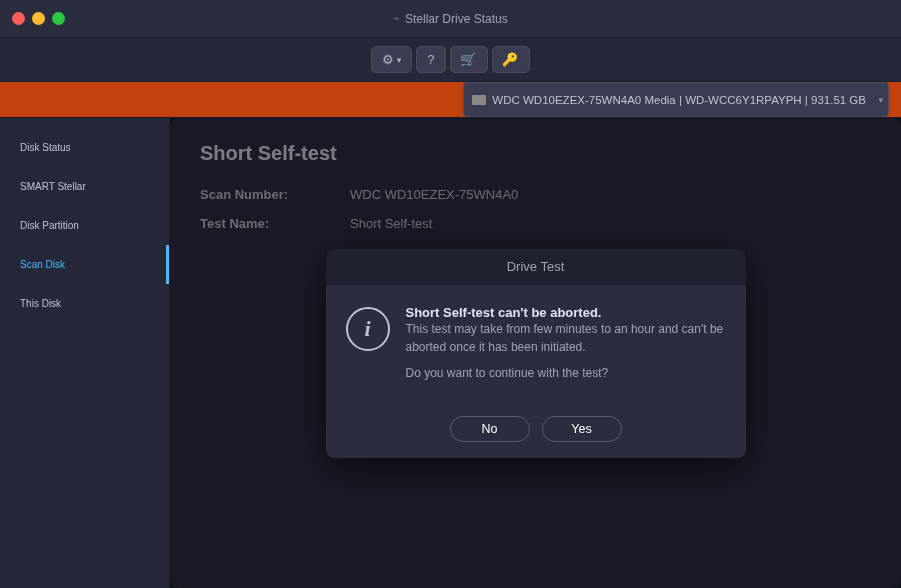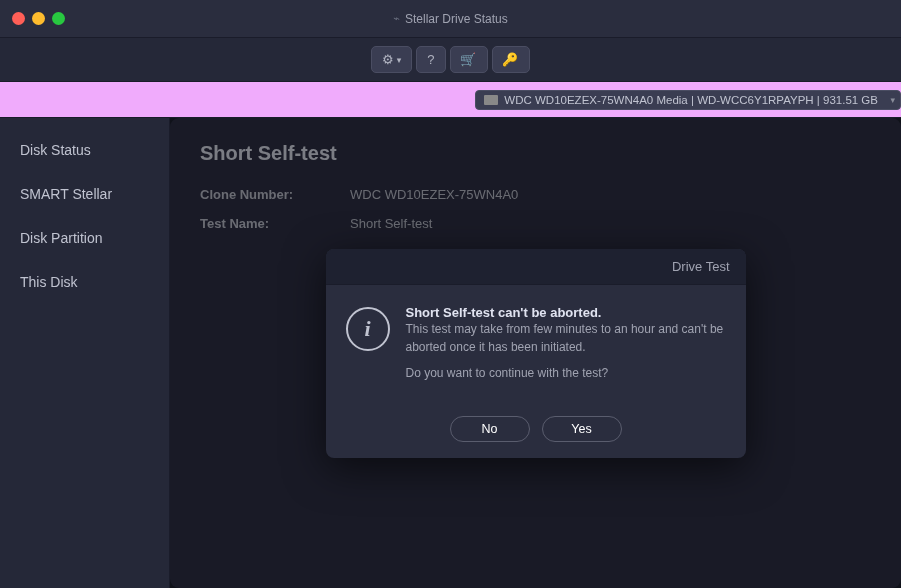--- a/index.html
+++ b/index.html
@@ -68,25 +68,25 @@
       display: flex;
       align-items: center;
       gap: 3px;
       padding: 5px 10px;
       font-size: 13px;
     }
     .toolbar-btn .caret { font-size: 9px; }
 
     
     .drive-selector-bar {
-      background: #f0abfc;
+      background: #c2410c;
       height: 36px;
       display: flex;
-      align-items: center;
       justify-content: flex-end;
+      padding-right: 12px;
       border-bottom: 1px solid #1a1c2a;
     }
     .drive-selector {
       background: #3a3d52;
       border: 1px solid #4a4d62;
       border-radius: 4px;
       color: #c0c3d0;
       font-size: 11.5px;
       padding: 3px 22px 3px 8px;
       cursor: pointer;
@@ -117,21 +117,21 @@
     
     .sidebar {
       width: 170px;
       background: #252838;
       border-right: 1px solid #1a1c2a;
       padding-top: 10px;
     }
     .sidebar-item {
       padding: 14px 20px;
       color: #c0c3d0;
-      font-size: 14px;
+      font-size: 10px;
       cursor: pointer;
       position: relative;
     }
     .sidebar-item.active {
       color: #4db8ff;
     }
     .sidebar-item.active::after {
       content: '';
       position: absolute;
       right: 0;
@@ -181,21 +181,21 @@
     .modal {
       background: #2a2d3e;
       border-radius: 8px;
       width: 420px;
       overflow: hidden;
       box-shadow: 0 10px 40px rgba(0,0,0,0.6);
     }
     .modal-header {
       background: #1e2130;
       padding: 10px 16px;
-      text-align: right;
+      text-align: center;
       font-size: 13px;
       color: #a0a3b1;
       border-bottom: 1px solid #1a1c2a;
     }
     .modal-body {
       padding: 20px 20px 16px;
       display: flex;
       gap: 16px;
       align-items: flex-start;
     }
@@ -289,30 +289,33 @@
   <nav class="sidebar">
     <div class="sidebar-item">
       <span>Disk Status</span>
     </div>
     <div class="sidebar-item">
       <span>SMART Stellar</span>
     </div>
     <div class="sidebar-item">
       <span>Disk Partition</span>
     </div>
+    <div class="sidebar-item active">
+      <span>Scan Disk</span>
+    </div>
     <div class="sidebar-item">
       <span>This Disk</span>
     </div>
   </nav>
 
   <div class="content">
     <h2 class="content-title">Short Self-test</h2>
 
     <div class="info-row">
-      <span class="info-label">Clone Number:</span>
+      <span class="info-label">Scan Number:</span>
       <span class="info-value">WDC WD10EZEX-75WN4A0</span>
     </div>
     <div class="info-row">
       <span class="info-label">Test Name:</span>
       <span class="info-value">Short Self-test</span>
     </div>
 
     <div class="modal-overlay">
       <div class="modal">
         <div class="modal-header">

